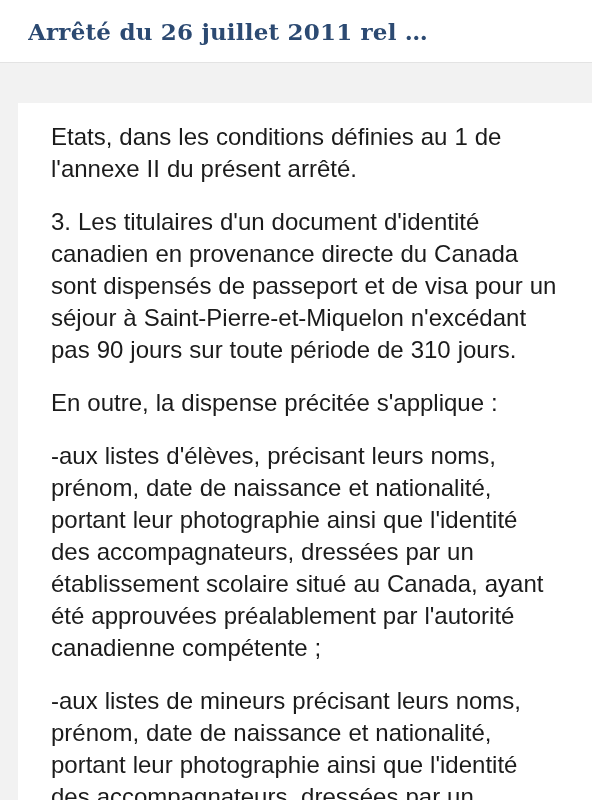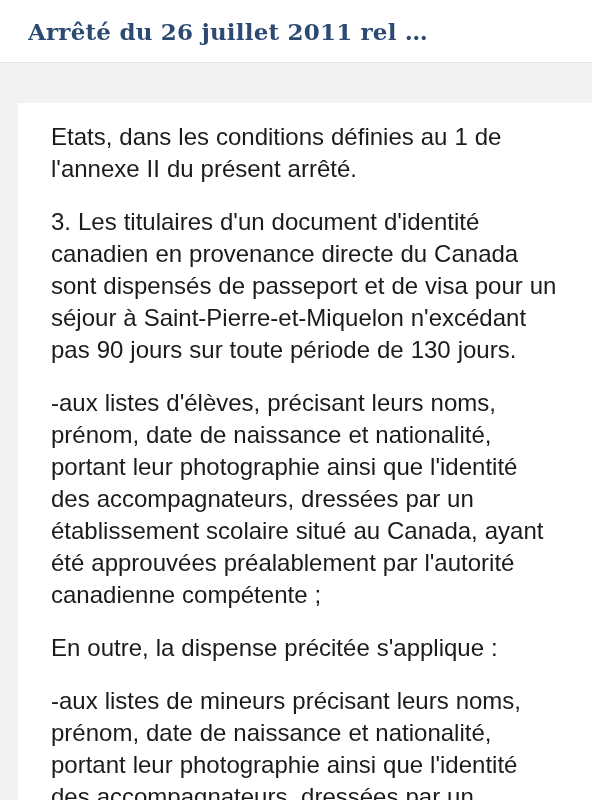--- a/index.html
+++ b/index.html
@@ -84,20 +84,20 @@
   <div class="header">
     <div class="header-title">Arrêté du 26 juillet 2011 rel …</div>
   </div>
   <div class="header-rule"></div>
   <div class="subbar"></div>
 
   <div class="content-wrap">
     <div class="left-gutter"></div>
     <div class="article">
       <p class="para">Etats, dans les conditions définies au 1 de l'annexe II du présent arrêté.</p>
-      <p class="para">3. Les titulaires d'un document d'identité canadien en provenance directe du Canada sont dispensés de passeport et de visa pour un séjour à Saint-Pierre-et-Miquelon n'excédant pas 90 jours sur toute période de 130 jours.</p>
+      <p class="para">3. Les titulaires d'un document d'identité canadien en provenance directe du Canada sont dispensés de passeport et de visa pour un séjour à Saint-Pierre-et-Miquelon n'excédant pas 90 jours sur toute période de 310 jours.</p>
+      <p class="para">En outre, la dispense précitée s'applique :</p>
       <p class="para">-aux listes d'élèves, précisant leurs noms, prénom, date de naissance et nationalité, portant leur photographie ainsi que l'identité des accompagnateurs, dressées par un établissement scolaire situé au Canada, ayant été approuvées préalablement par l'autorité canadienne compétente ;</p>
-      <p class="para">En outre, la dispense précitée s'applique :</p>
       <p class="para">-aux listes de mineurs précisant leurs noms, prénom, date de naissance et nationalité, portant leur photographie ainsi que l'identité des accompagnateurs, dressées par un organisme associatif agréé, situé au Canada, ayant été approuvées préalablement par l'autorité canadienne compétente.</p>
     </div>
   </div>
 
 </div>
 
 </body></html>

